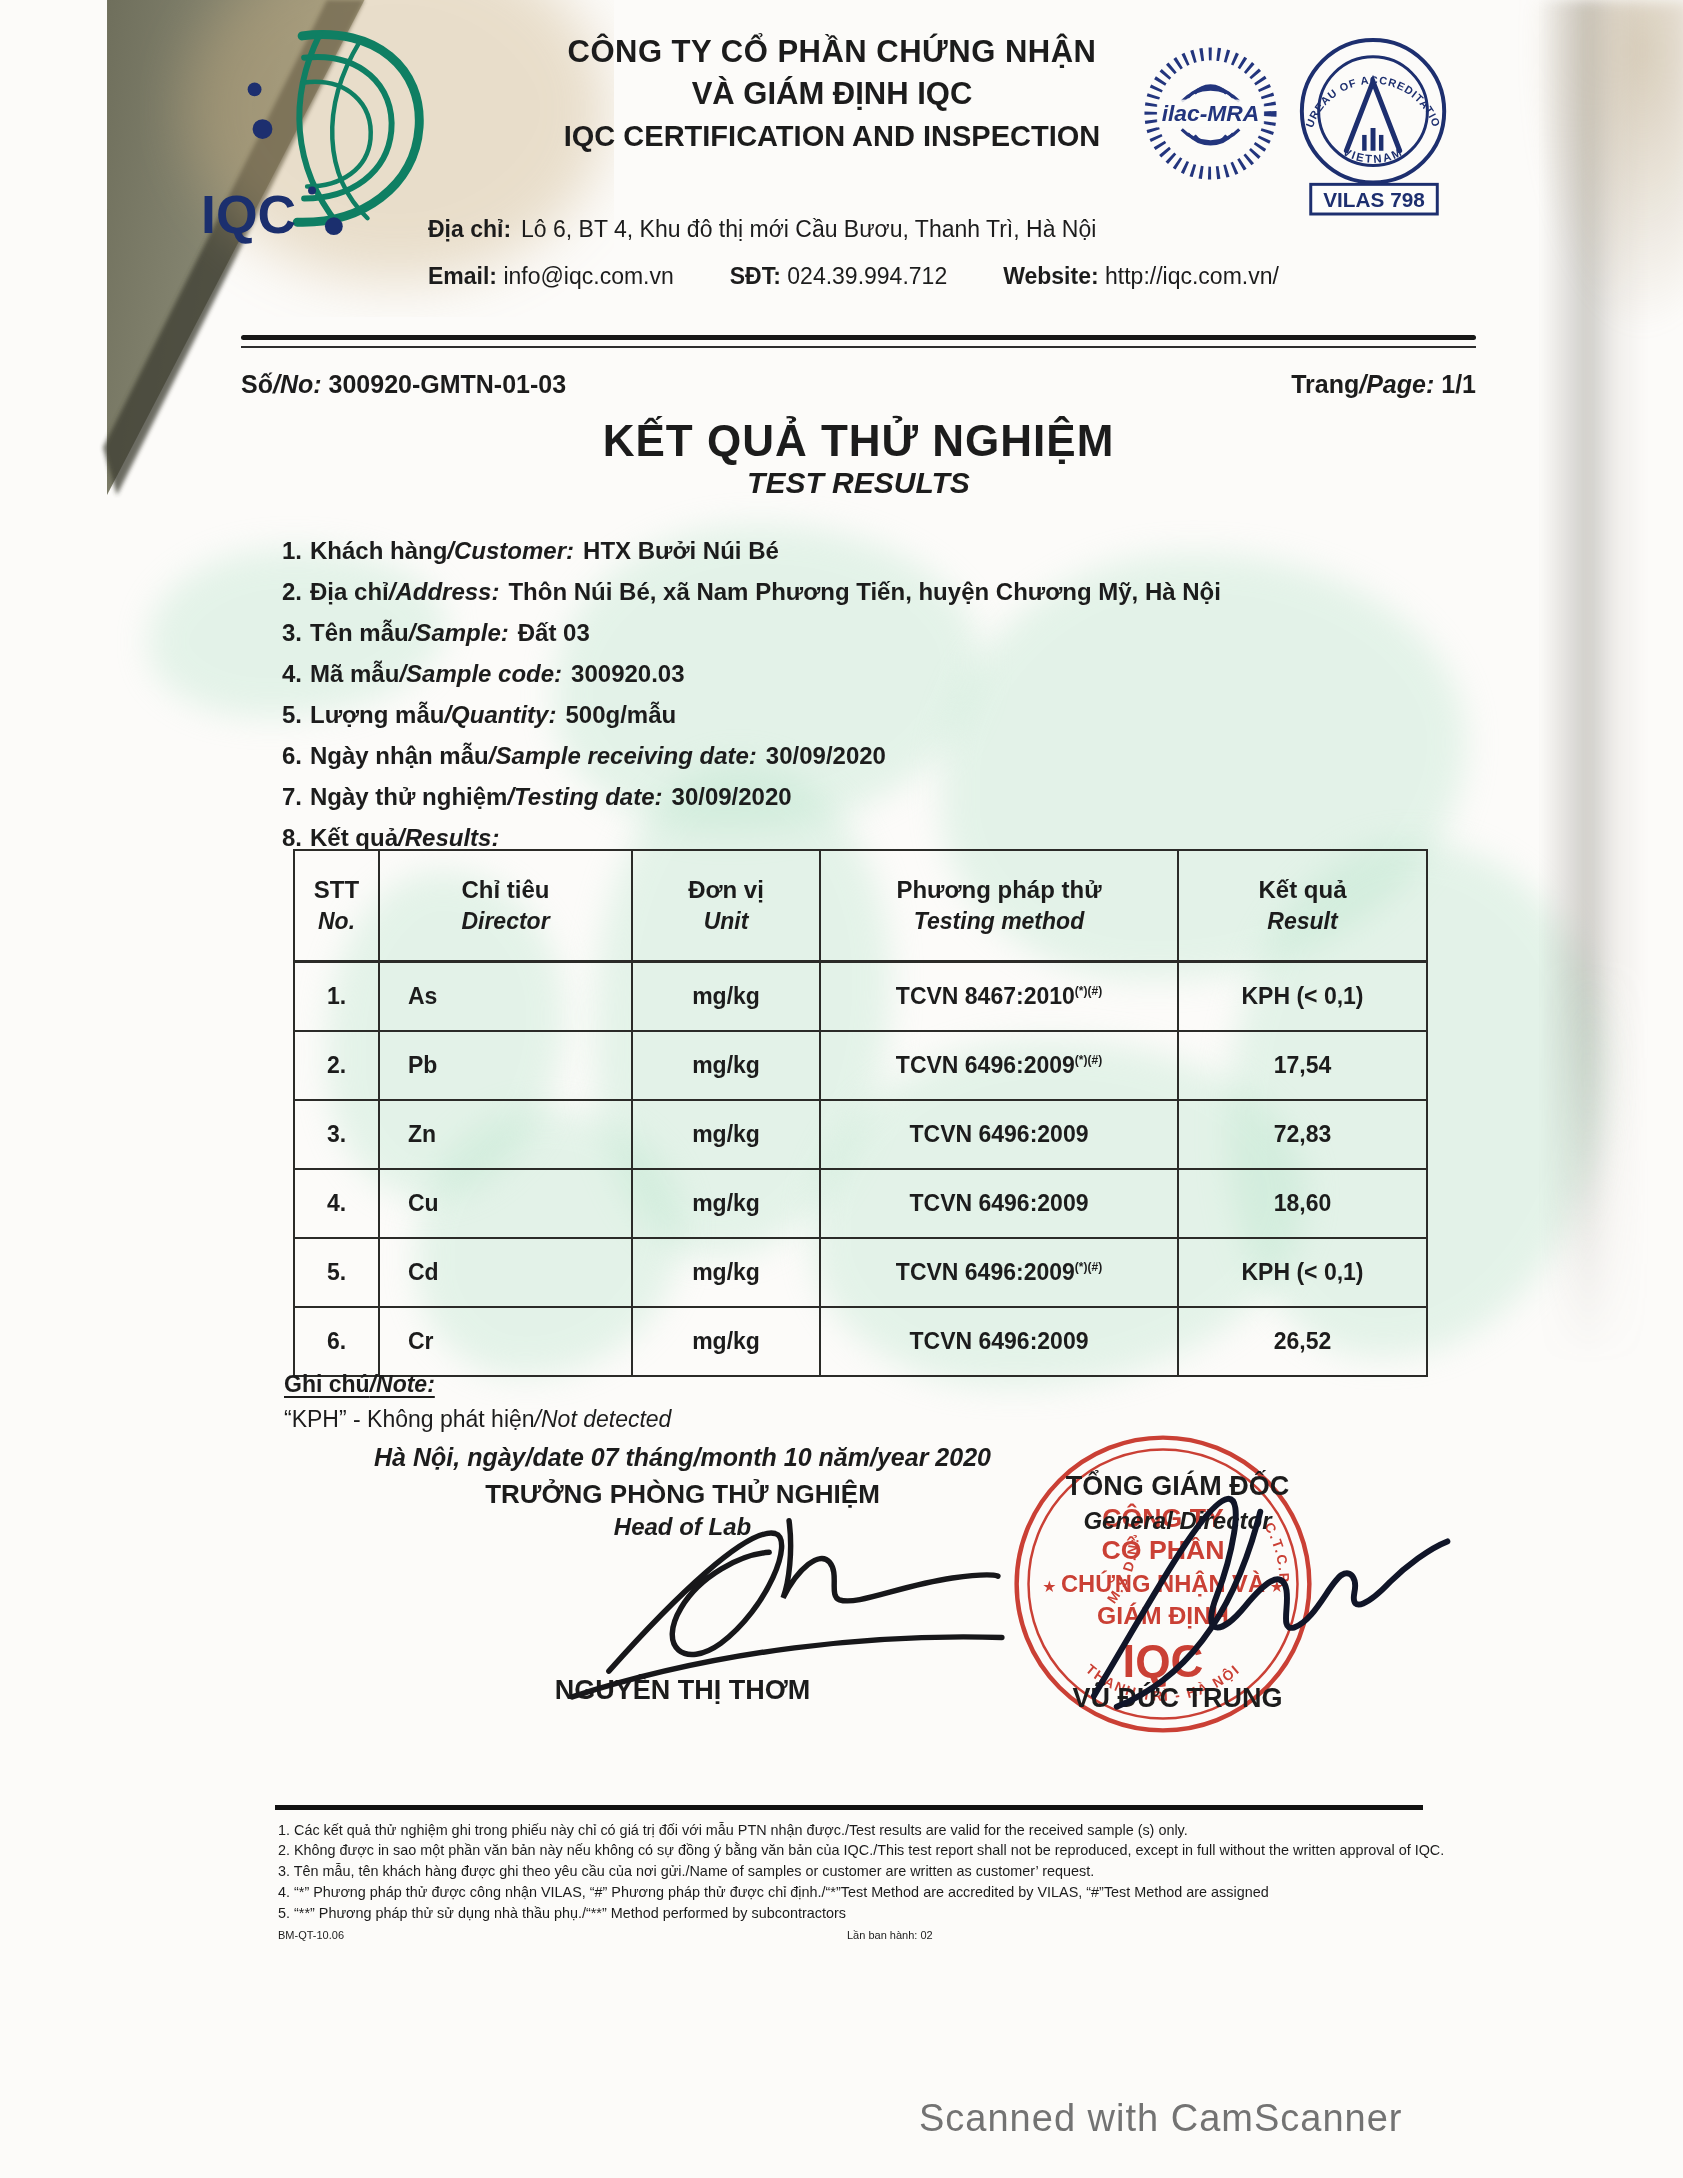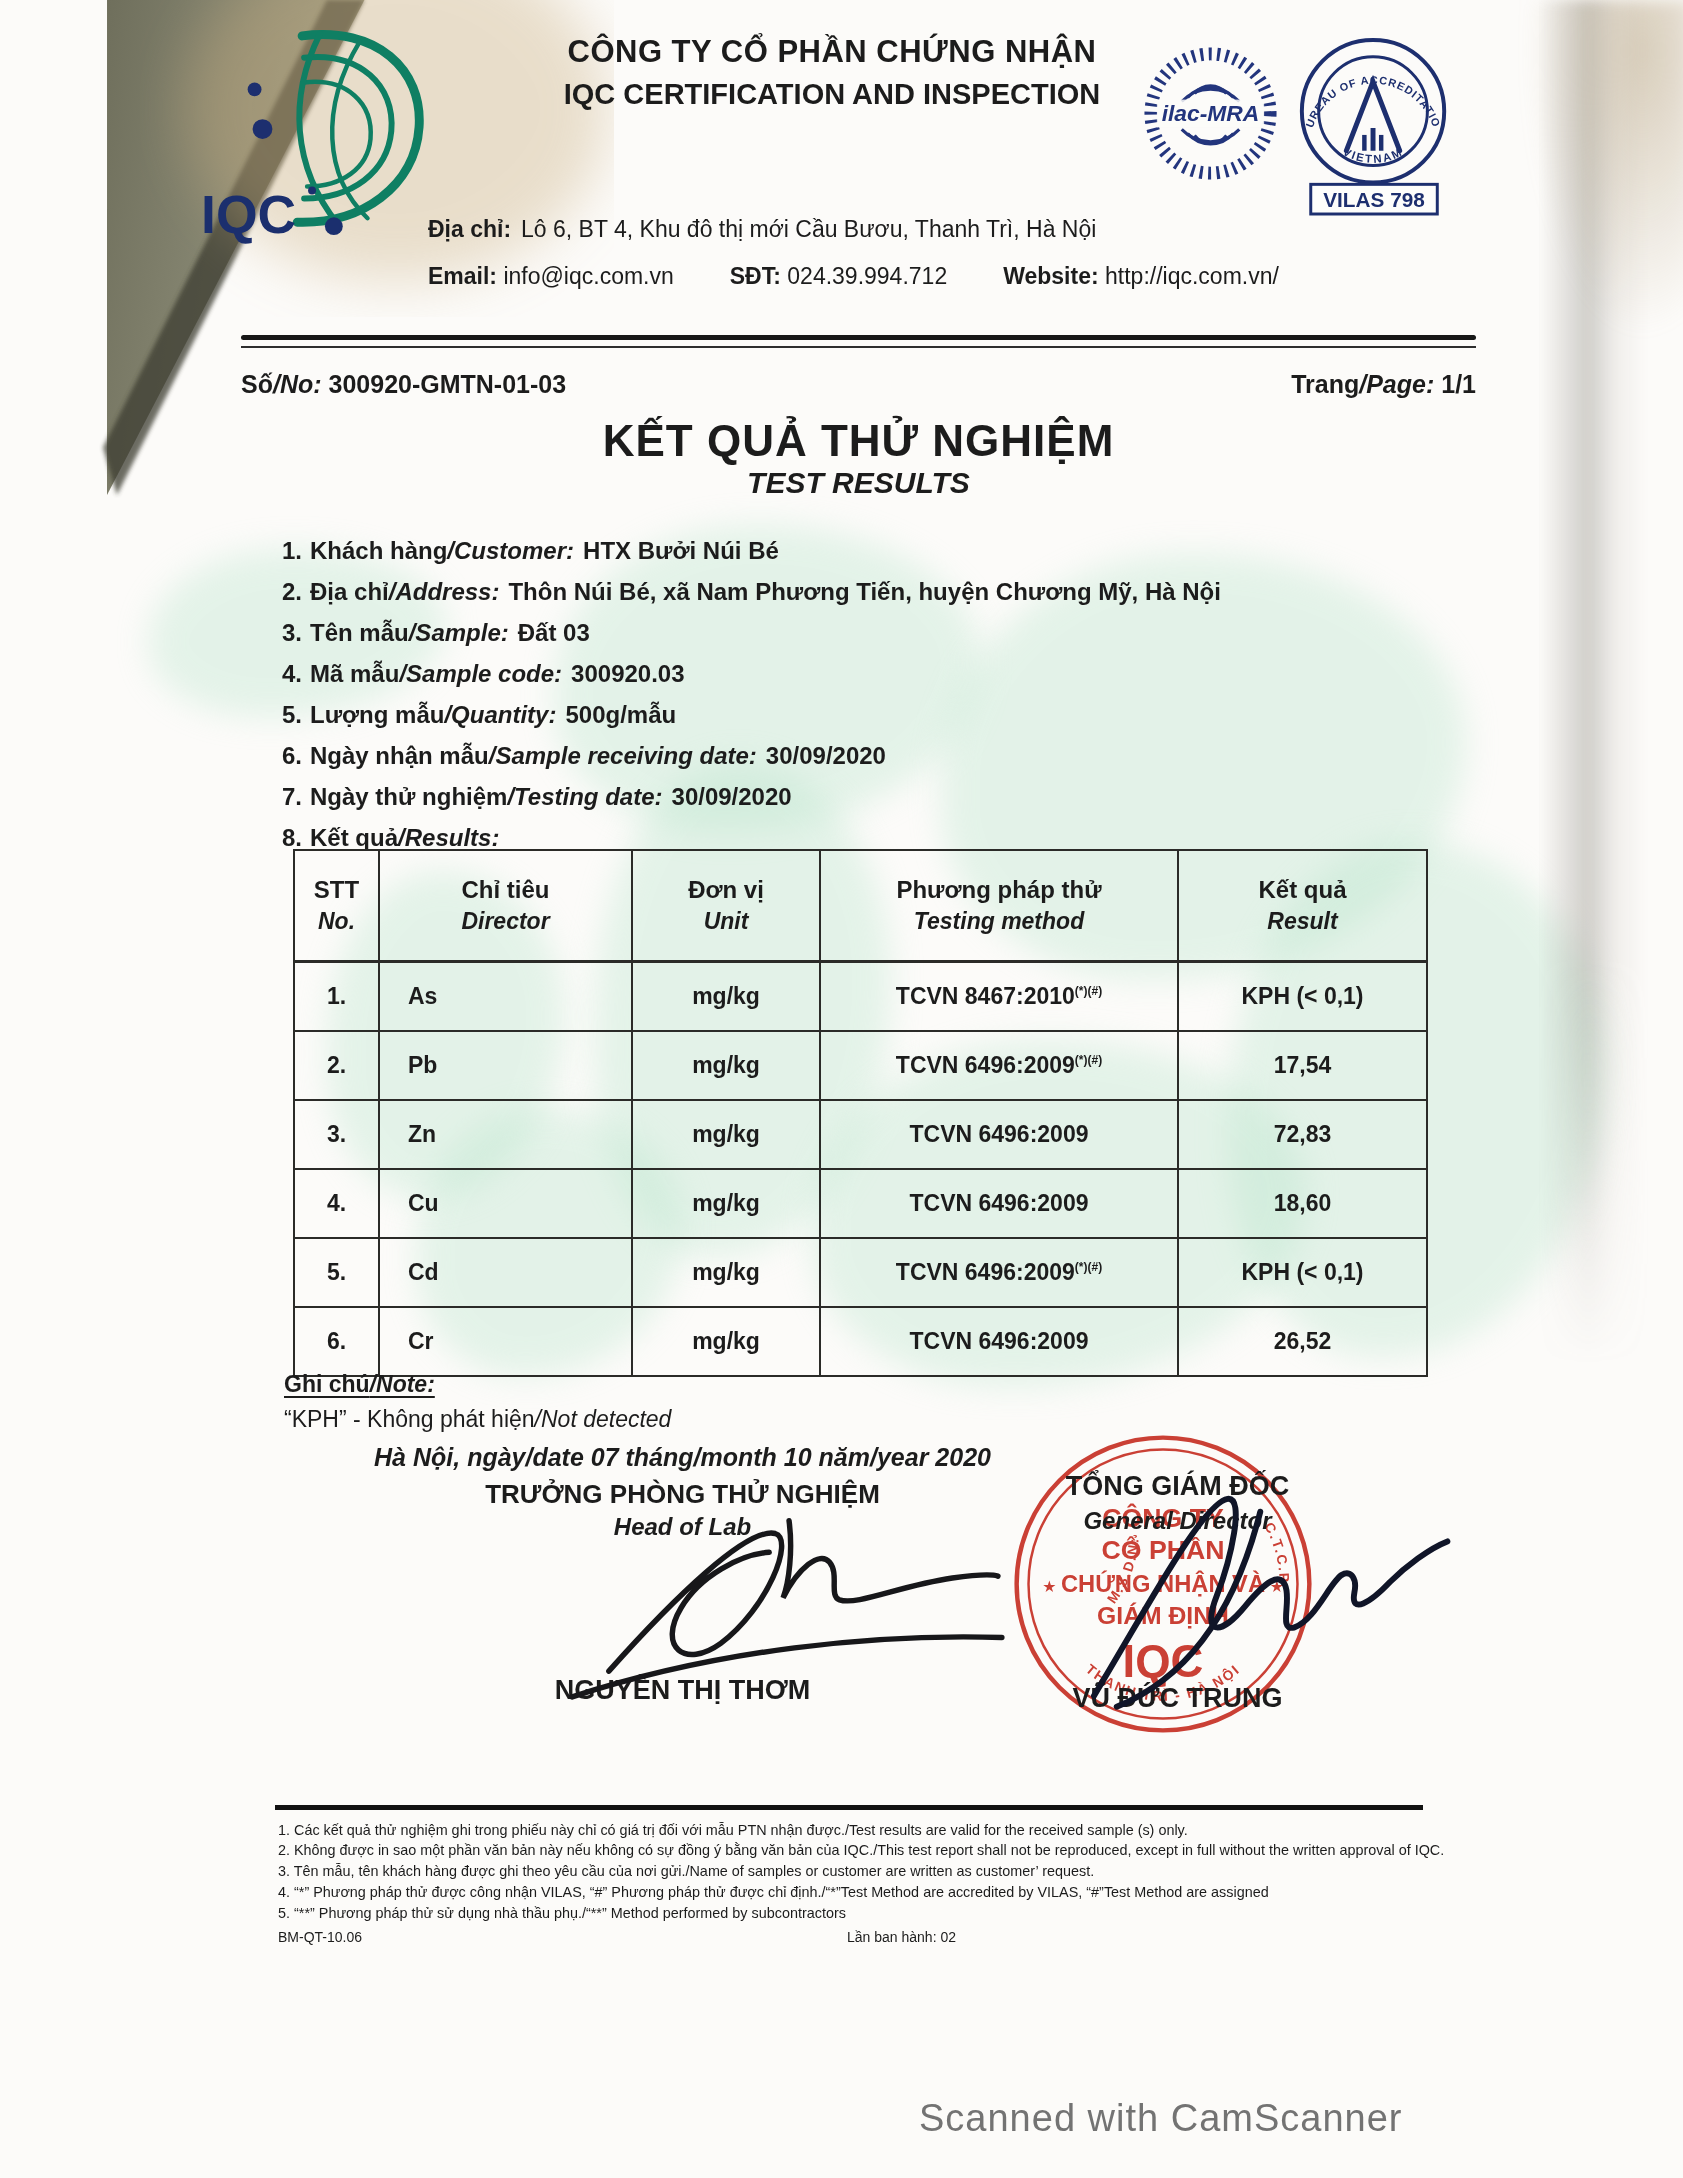--- a/index.html
+++ b/index.html
@@ -57,21 +57,21 @@
   .dateline{left:356px;top:1443px;width:653px;text-align:center;font-size:25px;font-weight:700;font-style:italic;z-index:3;}
   .lt1{left:356px;top:1479px;width:653px;text-align:center;font-size:26px;font-weight:700;z-index:3;}
   .lt2{left:356px;top:1513px;width:653px;text-align:center;font-size:24px;font-weight:700;font-style:italic;z-index:3;}
   .rt1{left:950px;top:1471px;width:455px;text-align:center;font-size:27px;font-weight:700;z-index:5;}
   .rt2{left:950px;top:1507px;width:455px;text-align:center;font-size:24px;font-weight:700;font-style:italic;z-index:5;}
   .lname{left:356px;top:1675px;width:653px;text-align:center;font-size:27px;font-weight:700;z-index:5;}
   .rname{left:950px;top:1683px;width:455px;text-align:center;font-size:27px;font-weight:700;z-index:5;}
   
   .frule{left:275px;top:1805px;width:1148px;height:5px;background:#121212;z-index:3;}
   .fline{left:278px;width:1168px;font-size:14.4px;z-index:3;white-space:nowrap;}
-  .fbottom{left:278px;top:1929px;width:1148px;font-size:14px;z-index:3;display:flex;}
+  .fbottom{left:278px;top:1929px;width:1148px;font-size:11px;z-index:3;display:flex;}
   .fbottom .code{width:569px;}
   .camscan{left:919px;top:2097px;font-size:38px;color:#737373;letter-spacing:1px;z-index:4;}
   svg text{font-family:"Liberation Sans",sans-serif;}
 </style>
 </head>
 <body>
 
 <div class="page">
 
   <svg class="abs" style="left:0;top:0;z-index:2;" width="614" height="594" viewBox="0 0 620 600">
@@ -113,20 +113,21 @@
     </g>
     <circle cx="62" cy="62" r="7" fill="#1d2f6f"></circle>
     <circle cx="70" cy="102" r="10" fill="#1d2f6f"></circle>
     <text x="8" y="207" font-size="54" font-weight="900" fill="#1b2f6e">IQC</text>
     <circle cx="120" cy="164" r="4" fill="#1b2f6e"></circle>
     <circle cx="142" cy="200" r="9" fill="#1b2f6e"></circle>
   </svg>
 
   <div class="abs company">
     <div class="l1">CÔNG TY CỔ PHẦN CHỨNG NHẬN</div>
+    <div class="l2">VÀ GIÁM ĐỊNH IQC</div>
     <div class="l3">IQC CERTIFICATION AND INSPECTION</div>
   </div>
 
   <svg class="abs" style="left:1139px;top:42px;z-index:3;" width="144" height="144" viewBox="0 0 145 145">
     <g stroke="#23357d" fill="none">
       <circle cx="72" cy="72" r="60" stroke-width="13" stroke-dasharray="3 5.5"></circle>
       <path d="M 56 52 A 20 20 0 0 1 88 52" stroke-width="3"></path>
       <path d="M 49 56 A 30 30 0 0 1 95 56" stroke-width="3"></path>
       <path d="M 43 60 A 40 40 0 0 1 101 60" stroke-width="3"></path>
       <path d="M 56 94 A 20 20 0 0 0 88 94" stroke-width="3"></path>

